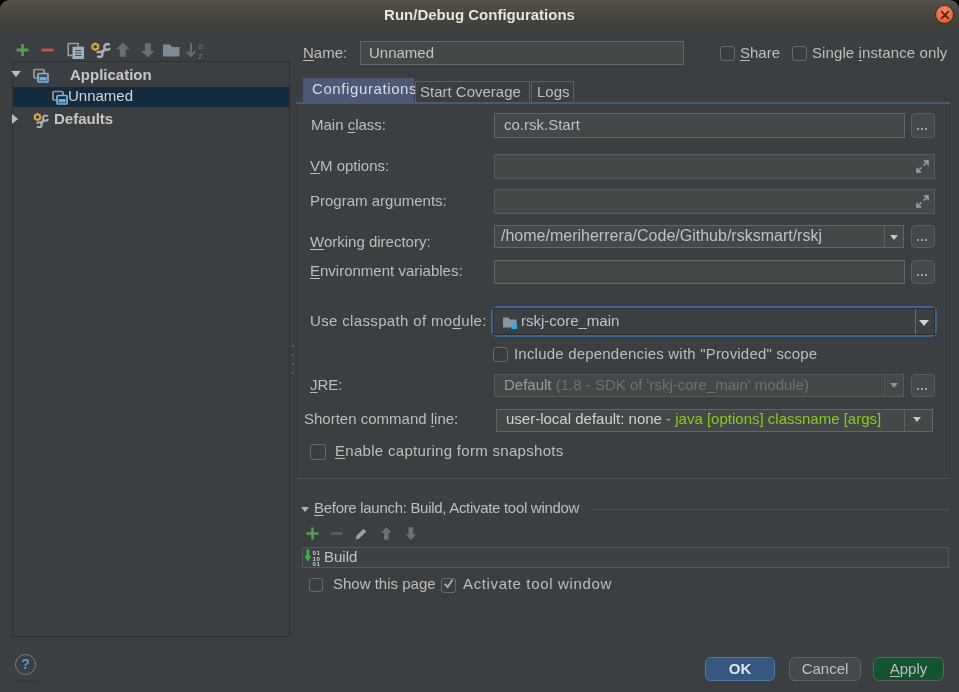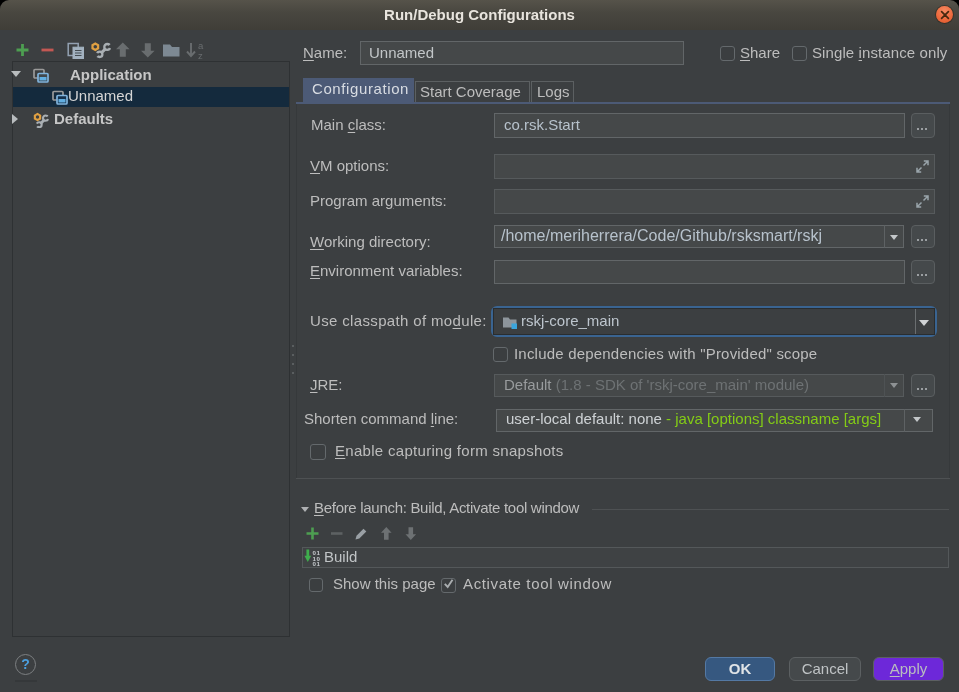--- a/index.html
+++ b/index.html
@@ -21,21 +21,21 @@
 .fld { position:absolute; border:1px solid #626668; background:#454849; }
 .fld-dis { border-color:#565a5c; }
 .dots-btn { position:absolute; width:24px; background:#45494b; border:1px solid #5a5e60; border-radius:4px; }
 .dot { position:absolute; width:2px; height:2px; background:#b9bdbf; border-radius:1px; }
 .cb { position:absolute; width:15px; height:15px; border:1.5px solid #64696c; border-radius:3px; background:#3b3e40; }
 .combo-arrow { position:absolute; width:0; height:0; border-left:5px solid transparent; border-right:5px solid transparent; border-top:6px solid #c3c7c9; }
 .sep-v { position:absolute; width:1px; background:#5e6264; }
 .btn { position:absolute; height:24px; border-radius:6px; text-align:center; line-height:21px; font-size:15px; }
 #okbtn { left:705px; top:657px; width:70px; background:#365880; border:1px solid #5479a4; color:#dfe3e6; font-weight:bold; }
 #cancelbtn { left:789px; top:657px; width:72px; background:#45494b; border:1px solid #5c6062; color:#bfc3c5; }
-#applybtn { left:873px; top:657px; width:71px; background:#6d28d9; border:1px solid #5c6062; color:#b9bdbf; }
+#applybtn { left:873px; top:657px; width:71px; background:#14532d; border:1px solid #5c6062; color:#b9bdbf; }
 .tri-down { position:absolute; width:0; height:0; border-left:5px solid transparent; border-right:5px solid transparent; border-top:6px solid #b8bcbe; }
 .tri-right { position:absolute; width:0; height:0; border-top:5px solid transparent; border-bottom:5px solid transparent; border-left:6px solid #b8bcbe; }
 </style>
 </head>
 <body>
 <div class="abs" id="panel"></div>
 <div class="abs" id="titlebar">
     <div class="abs" id="title">Run/Debug Configurations</div>
 <div class="abs" id="closebtn">
       <svg style="position:absolute;left:3.5px;top:3.5px" width="10" height="10" viewBox="0 0 10 10">
@@ -106,21 +106,21 @@
 <div class="lbl" style="left:369px;top:44px;color:#c2c6c8">Unnamed</div>
 <div class="cb" style="left:720px;top:46px"></div>
 <div class="lbl" style="left:740px;top:44px"><u>S</u>hare</div>
 <div class="cb" style="left:792px;top:46px"></div>
 <div class="lbl" style="left:812px;top:44px;letter-spacing:0.1px">Single <u>i</u>nstance only</div>
 
 <div class="abs" style="left:296px;top:102px;width:654px;height:2px;background:#4c5a76"></div>
 <div class="abs" style="left:296px;top:104px;width:1px;height:374px;background:#36393b"></div>
 <div class="abs" style="left:949px;top:104px;width:1px;height:374px;background:#36393b"></div>
 <div class="abs" style="left:303px;top:78px;width:111px;height:26px;background:#4c5a76"></div>
-<div class="lbl" style="left:312px;top:80px;color:#d8dce2;letter-spacing:0.6px">Configuration</div>
+<div class="lbl" style="left:312px;top:80px;color:#d8dce2;letter-spacing:0.6px">Configurations</div>
 <div class="abs" style="left:415px;top:81px;width:115px;height:21px;border:1px solid #5c6062;border-bottom:none;background:#3c3f41"></div>
 <div class="lbl" style="left:420px;top:83px">Start Coverage</div>
 <div class="abs" style="left:531px;top:81px;width:43px;height:21px;border:1px solid #5c6062;border-bottom:none;background:#3c3f41"></div>
 <div class="lbl" style="left:537px;top:83px">Logs</div>
 
 <div class="lbl" style="left:311px;top:116px">Main <u>c</u>lass:</div>
 <div class="fld" style="left:494px;top:113px;width:411px;height:25px"></div>
 <div class="lbl" style="left:504px;top:116px;color:#b7c2cc">co.rsk.Start</div>
 <div class="dots-btn" style="left:911px;top:113px;height:25px"></div>
 <div class="dot" style="left:917px;top:128px"></div>

